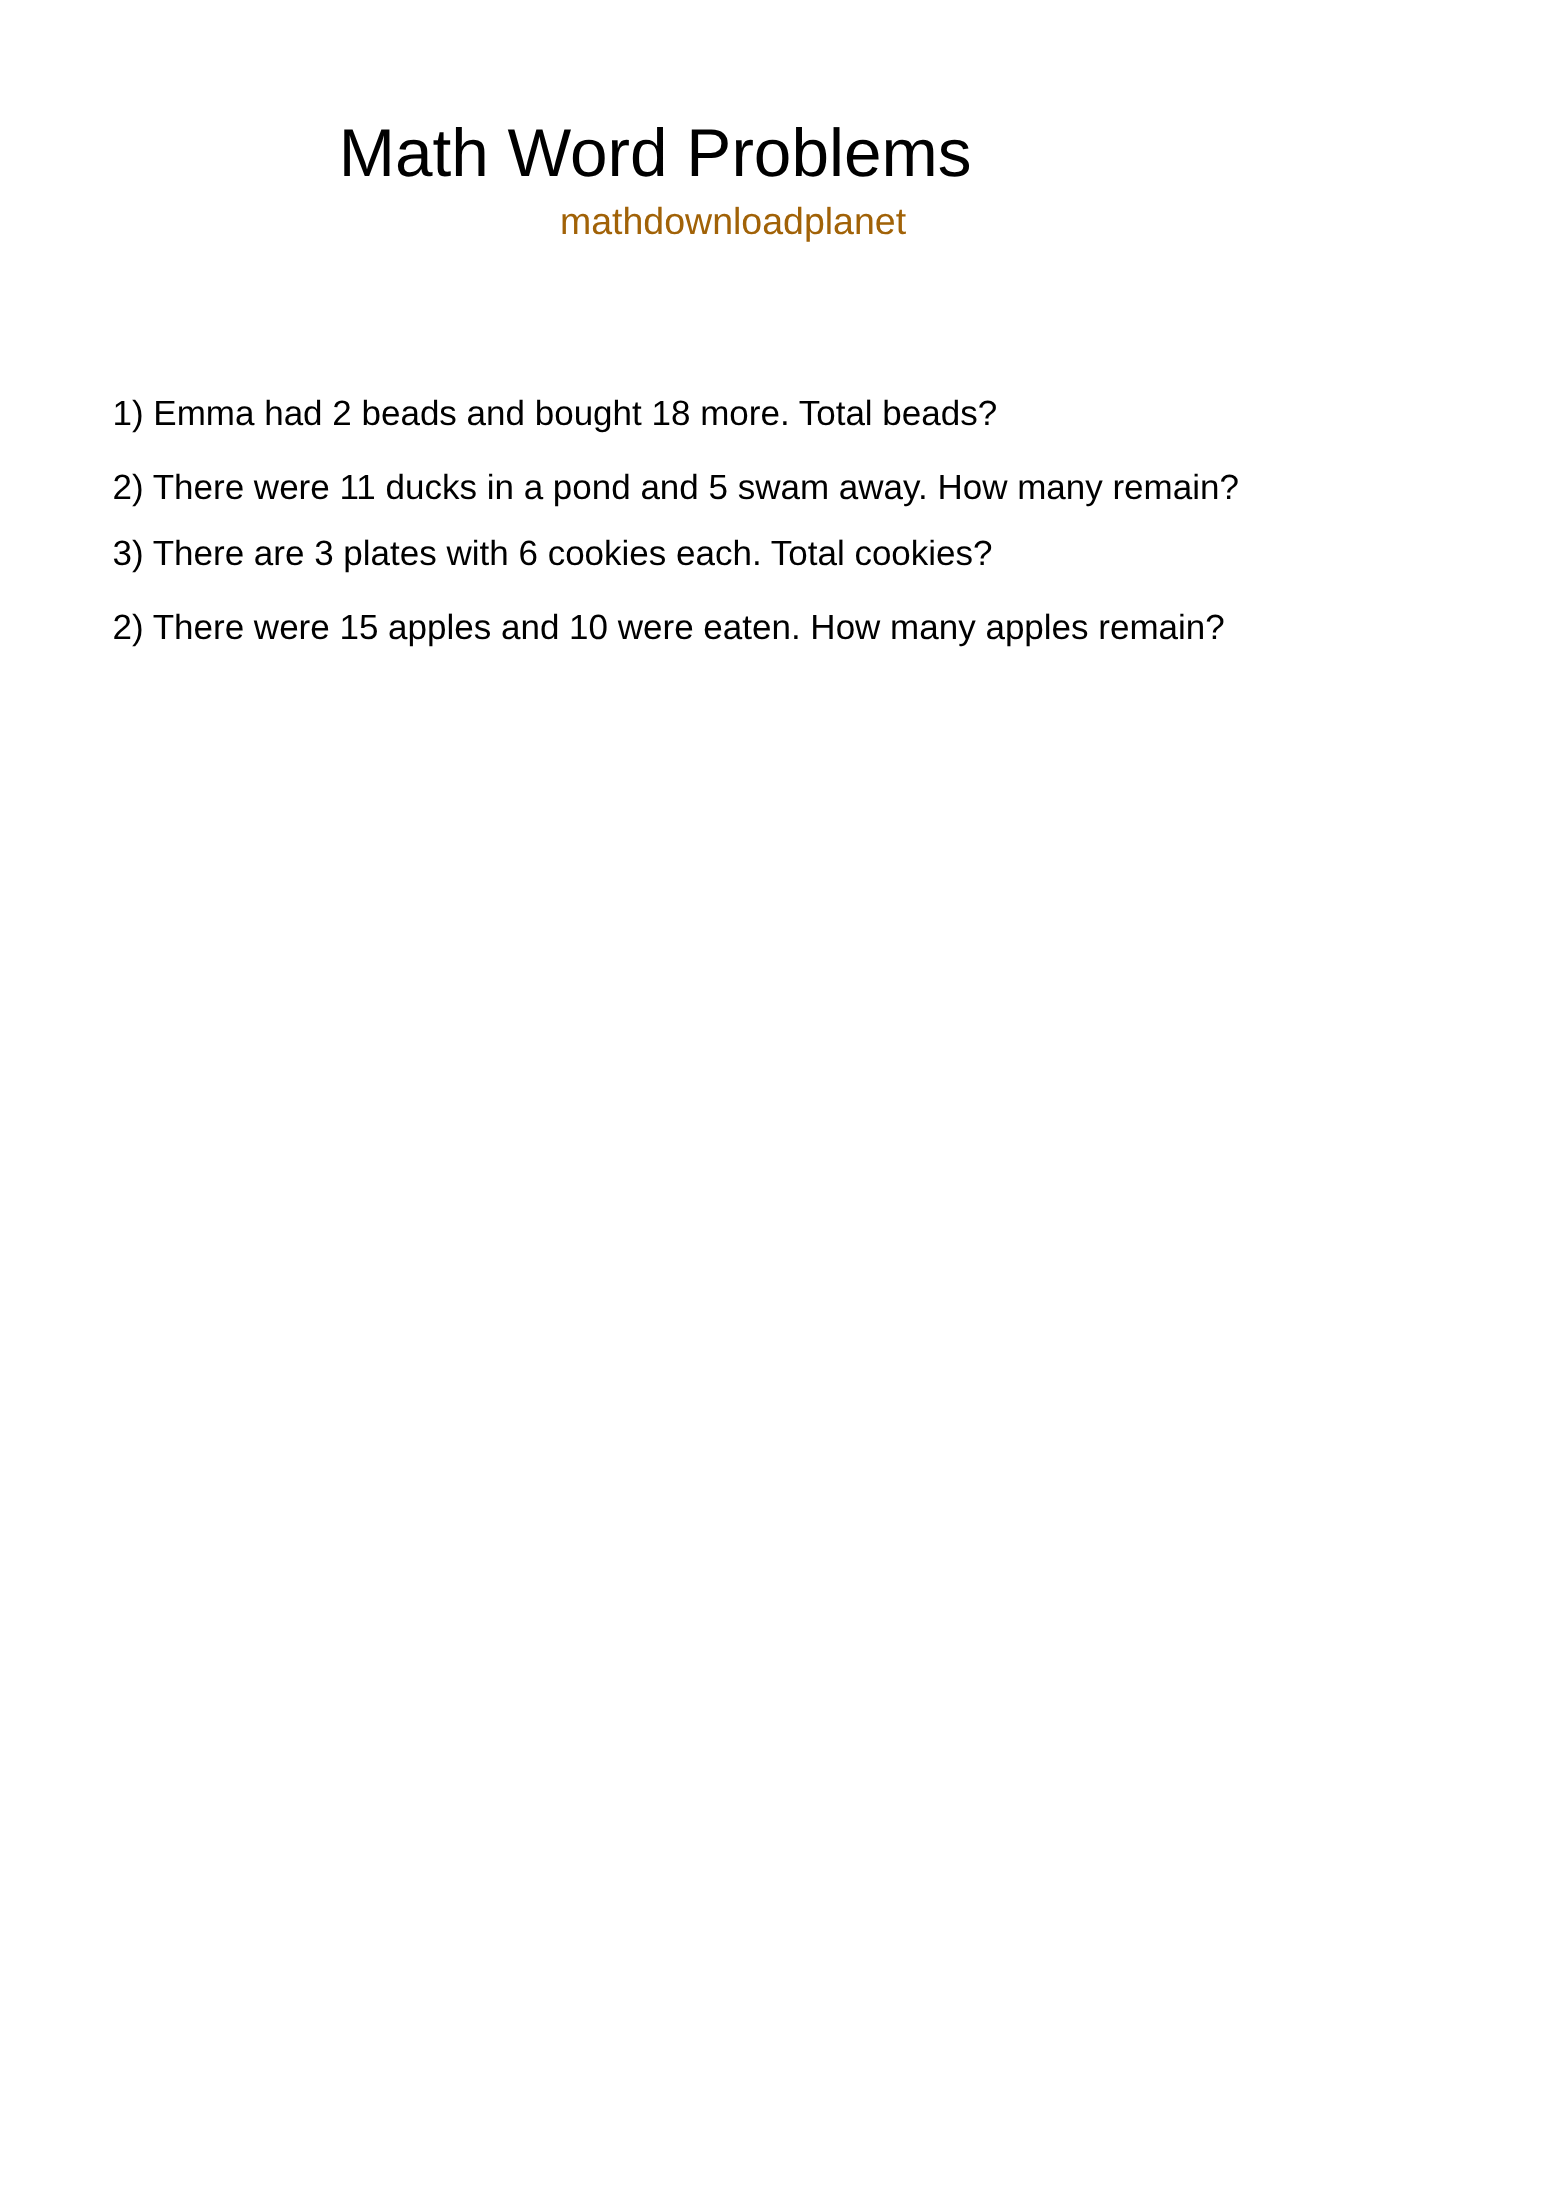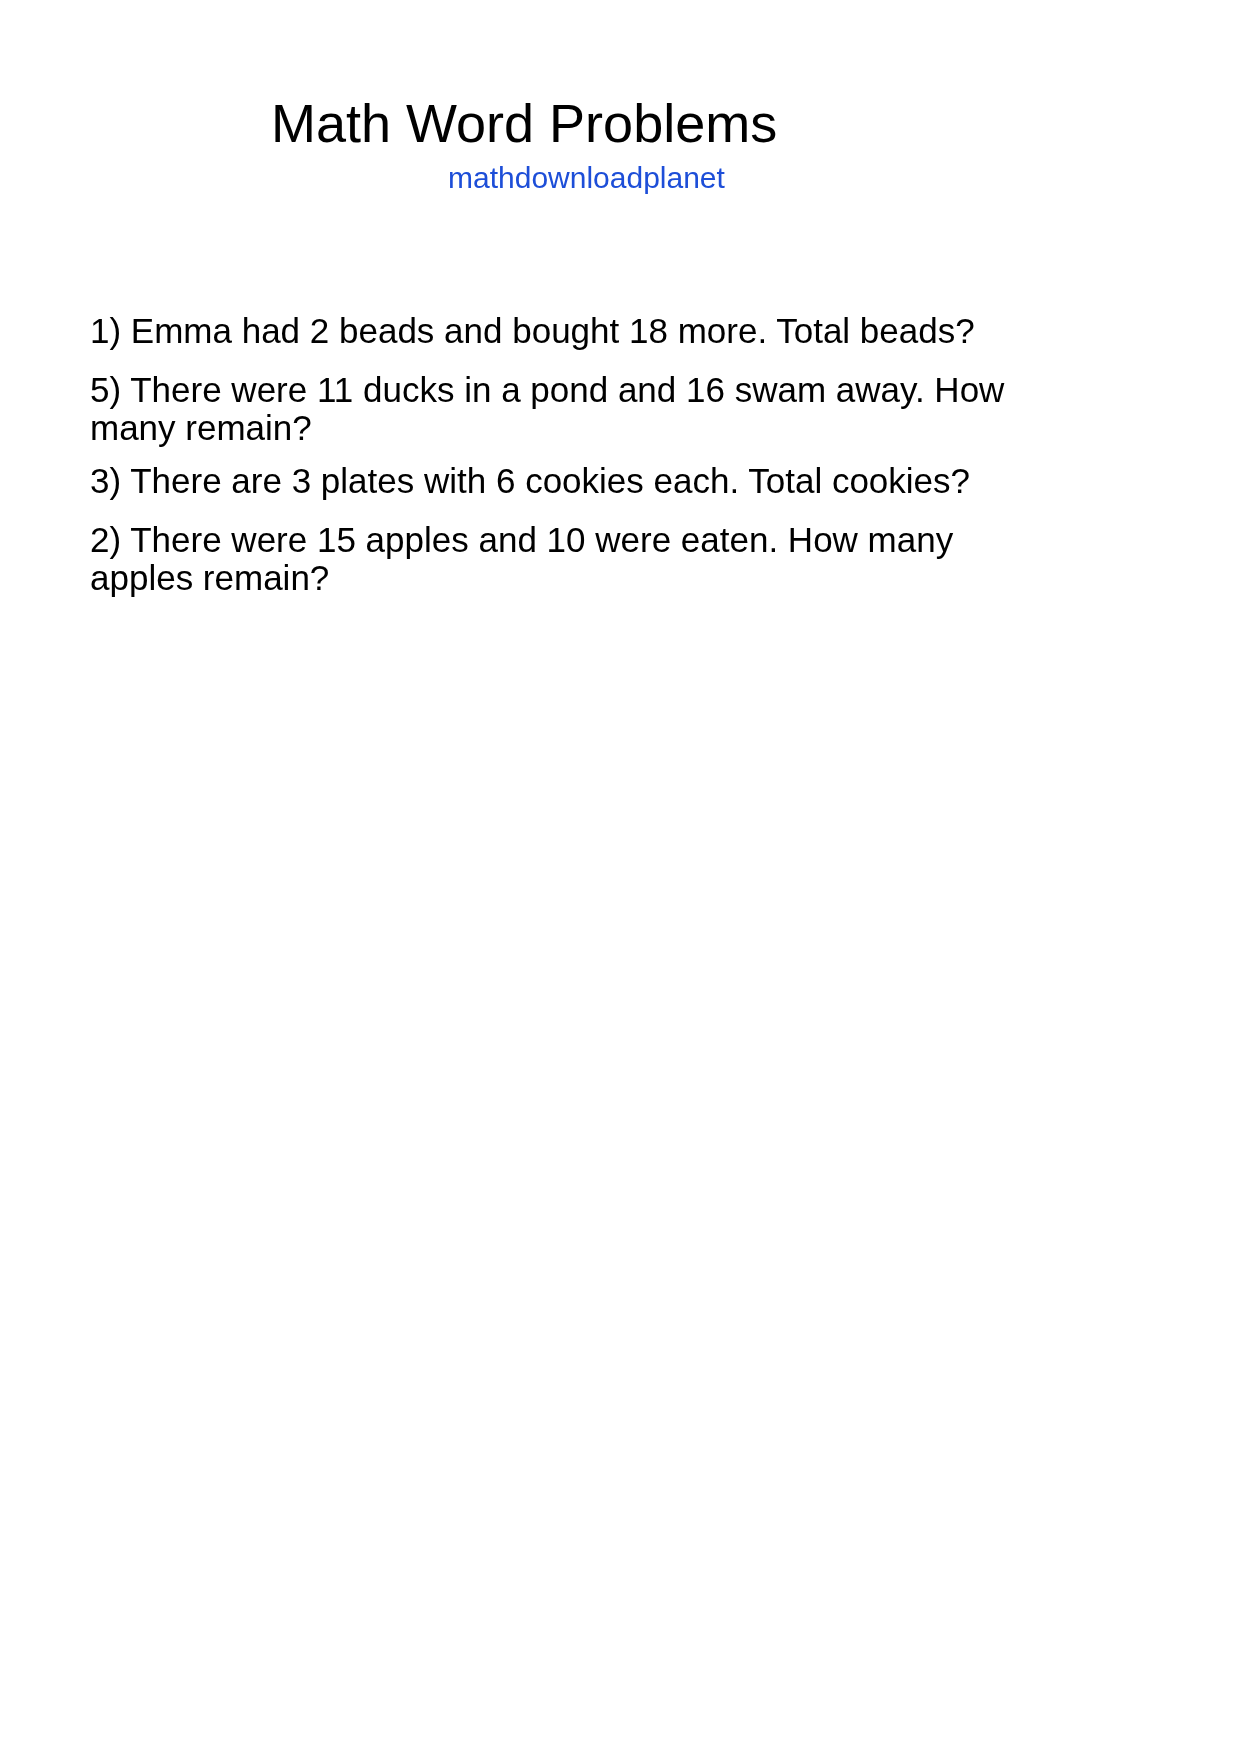--- a/index.html
+++ b/index.html
@@ -24,45 +24,45 @@
       white-space: nowrap;
       margin: 3px;
       font-weight: normal;
     }
     .subtitle {
       position: absolute;
       left: 448px;
       top: 160px;
       font-size: 30px;
       line-height: 36px;
-      color: #1d4ed8;
+      color: #a16207;
       white-space: nowrap;
     }
     .problems {
       position: absolute;
       left: 90px;
       top: 312px;
       width: 920px;
       margin: 0;
       padding: 0;
       list-style: none;
     }
     .problem {
-      font-size: 35px;
+      font-size: 28px;
       line-height: 38px;
       margin: 0 0 21px 0;
     }
     .problem.tight {
       margin-bottom: 15px;
     }
   </style>
 </head>
 <body>
 
 <h1 class="title">Math Word Problems</h1>
 <div class="subtitle">mathdownloadplanet</div>
 
 <ol class="problems">
   <li class="problem">1) Emma had 2 beads and bought 18 more. Total beads?</li>
-  <li class="problem tight">5) There were 11 ducks in a pond and 16 swam away. How many remain?</li>
+  <li class="problem tight">2) There were 11 ducks in a pond and 5 swam away. How many remain?</li>
   <li class="problem">3) There are 3 plates with 6 cookies each. Total cookies?</li>
   <li class="problem tight">2) There were 15 apples and 10 were eaten. How many apples remain?</li>
 </ol>
 
 </body></html>

